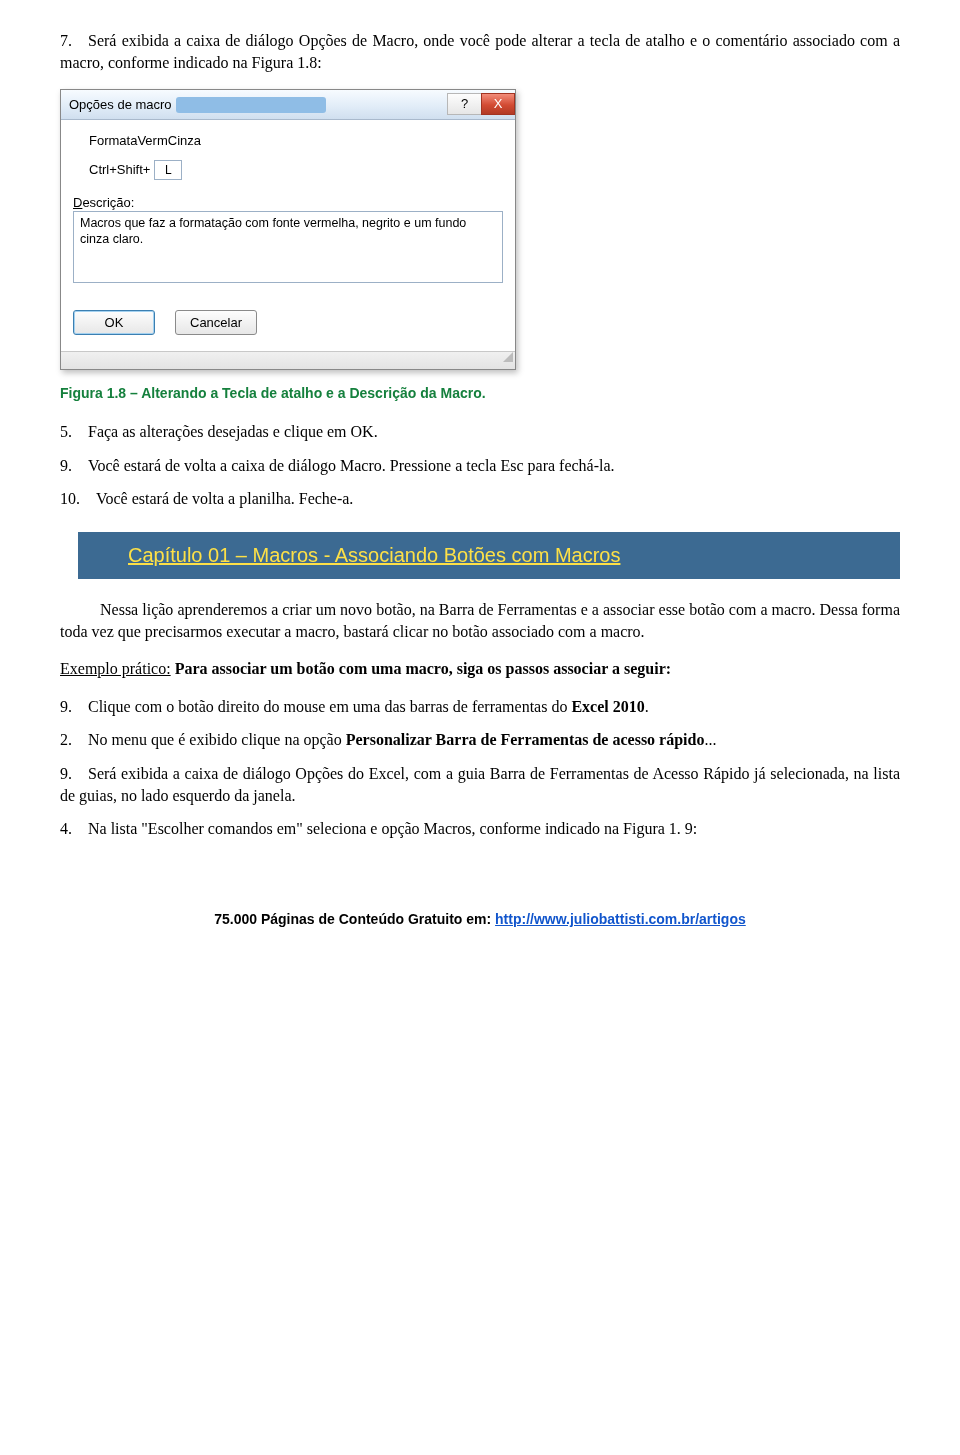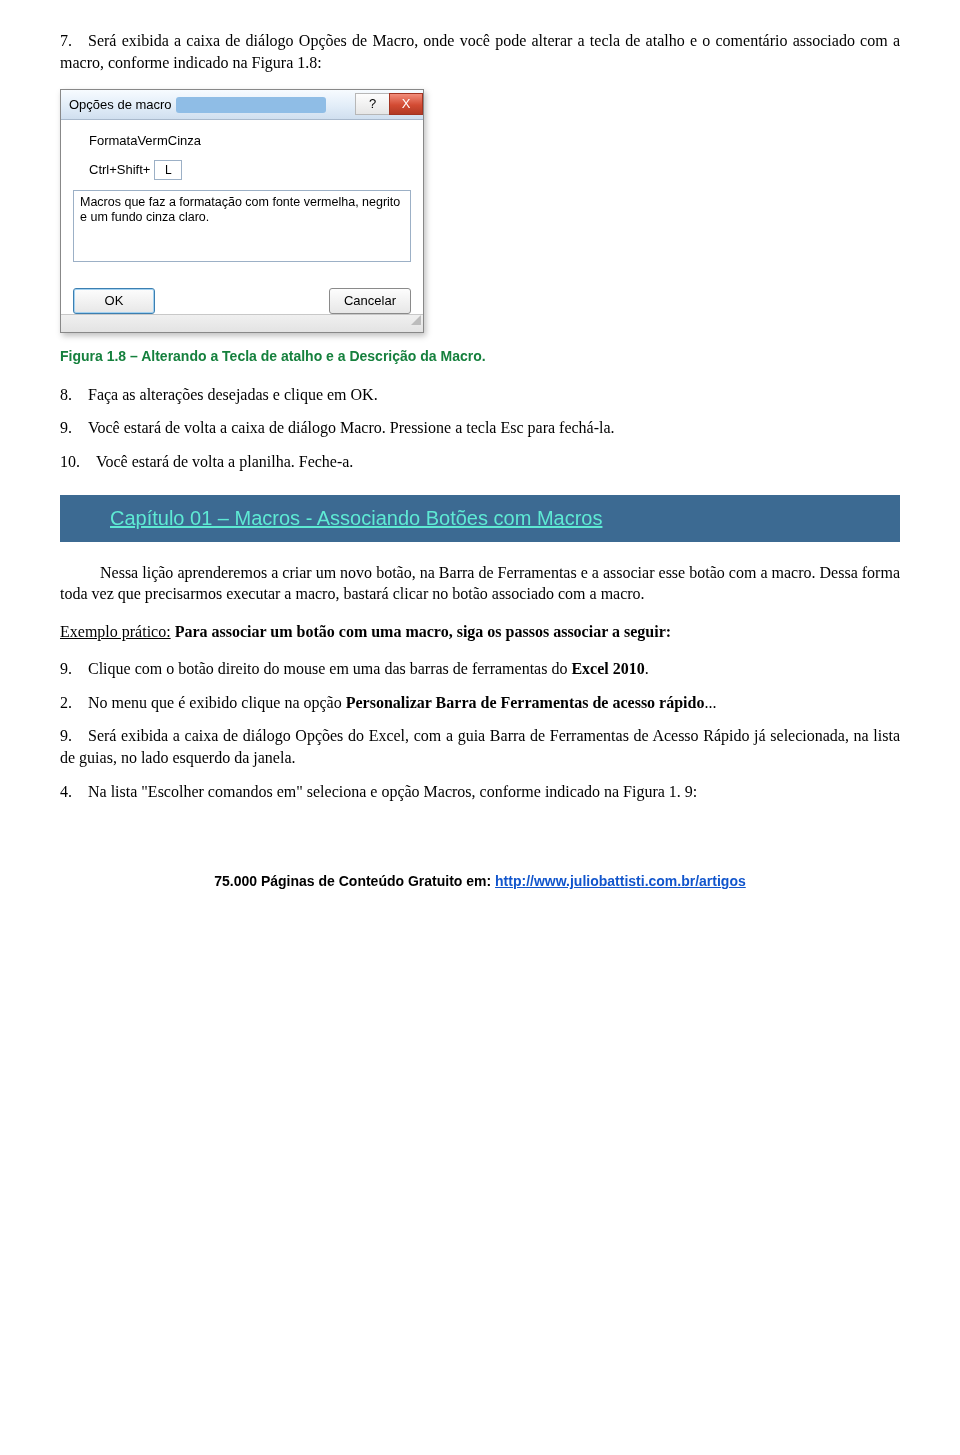--- a/index.html
+++ b/index.html
@@ -17,40 +17,40 @@
   .num-para { text-align: justify; margin: 0 0 12px 0; }
   .figure-cap {
     font-family: Verdana, Arial, sans-serif;
     font-size: 14px;
     font-weight: bold;
     color: #15803d;
     margin: 14px 0 18px 0;
   }
   .section-bar {
     background: #3c6a92;
-    color: #5eead4;
+    color: #fde047;
     font-family: Arial, sans-serif;
     font-size: 20px;
     text-decoration: underline;
     padding: 10px 50px;
-    margin: 22px 0 20px 0;
+    margin: 22px 0 20px 18px;
   }
   .underline { text-decoration: underline; }
   .link { color: #1155cc; text-decoration: underline; }
   .footer {
     font-family: Arial, sans-serif;
     font-size: 14px;
     text-align: center;
     margin-top: 70px;
     font-weight: bold;
   }
 
   
   .dialog {
-    width: 364px;
+    width: 456px;
     border: 1px solid #888;
     box-shadow: 2px 3px 6px rgba(0,0,0,0.25);
     font-family: "Segoe UI", Arial, sans-serif;
     font-size: 13px;
     background: #fff;
     margin-bottom: 8px;
   }
   .titlebar {
     display: flex;
     align-items: center;
@@ -102,23 +102,23 @@
     border: 1px solid #9cb0c6;
     padding: 4px 6px;
     font-family: "Segoe UI", Arial, sans-serif;
     font-size: 12.5px;
     line-height: 1.25;
     resize: none;
     background: #fff;
   }
   .btn-row {
     display: flex;
-    justify-content: space-between;
-    gap: 4px;
-    padding: 10px 12px 0 12px;
+    justify-content: flex-start;
+    gap: 20px;
+    padding: 10px 12px 16px 12px;
   }
   .btn {
     min-width: 82px;
     padding: 3px 14px;
     font-size: 13px;
     font-family: "Segoe UI", Arial, sans-serif;
     border: 1px solid #8a8a8a;
     border-radius: 3px;
     background: linear-gradient(#fdfdfd,#e7e7e7);
     text-align: center;
@@ -162,37 +162,40 @@
   </div>
 
   <div class="dlg-body">
     <div class="field-value">FormataVermCinza</div>
 
     <div class="shortcut-row">
       <span>Ctrl+Shift+</span>
       <div class="keybox">L</div>
     </div>
 
+    <div class="field-label">
+      <span class="accel">D</span><span>escrição:</span>
+    </div>
     <textarea class="desc-box" style="">Macros que faz a formatação com fonte vermelha, negrito e um fundo cinza claro.</textarea>
   </div>
 
   <div class="btn-row">
     <div class="btn default">OK</div>
     <div class="btn">Cancelar</div>
   </div>
   <div class="statusbar">
     <div class="resize-grip">
         <span></span>
       </div>
   </div>
 </div>
 
 <p class="figure-cap">Figura 1.8 – Alterando a Tecla de atalho e a Descrição da Macro.</p>
 
-<p class="num-para">8. Faça as alterações desejadas e clique em OK.</p>
+<p class="num-para">5. Faça as alterações desejadas e clique em OK.</p>
 <p class="num-para">9. Você estará de volta a caixa de diálogo Macro. Pressione a tecla Esc para fechá-la.</p>
 <p class="num-para">10. Você estará de volta a planilha. Feche-a.</p>
 
 <div class="section-bar">Capítulo 01 – Macros - Associando Botões com Macros</div>
 
 <p class="para" style="text-indent:40px;">Nessa lição aprenderemos a criar um novo botão, na Barra de Ferramentas e a associar esse botão com a macro. Dessa forma toda vez que precisarmos executar a macro, bastará clicar no botão associado com a macro.</p>
 
 <p class="para">
   <span class="underline">Exemplo prático:</span><b> Para associar um botão com uma macro, siga os passos associar a seguir:</b>
 </p>

